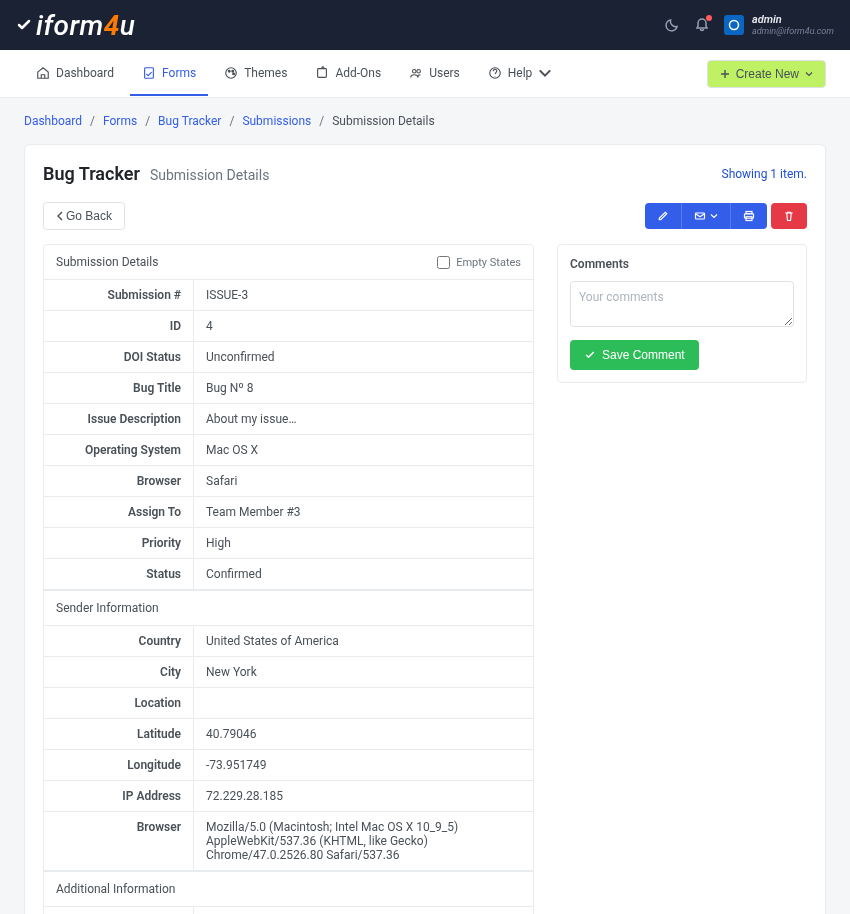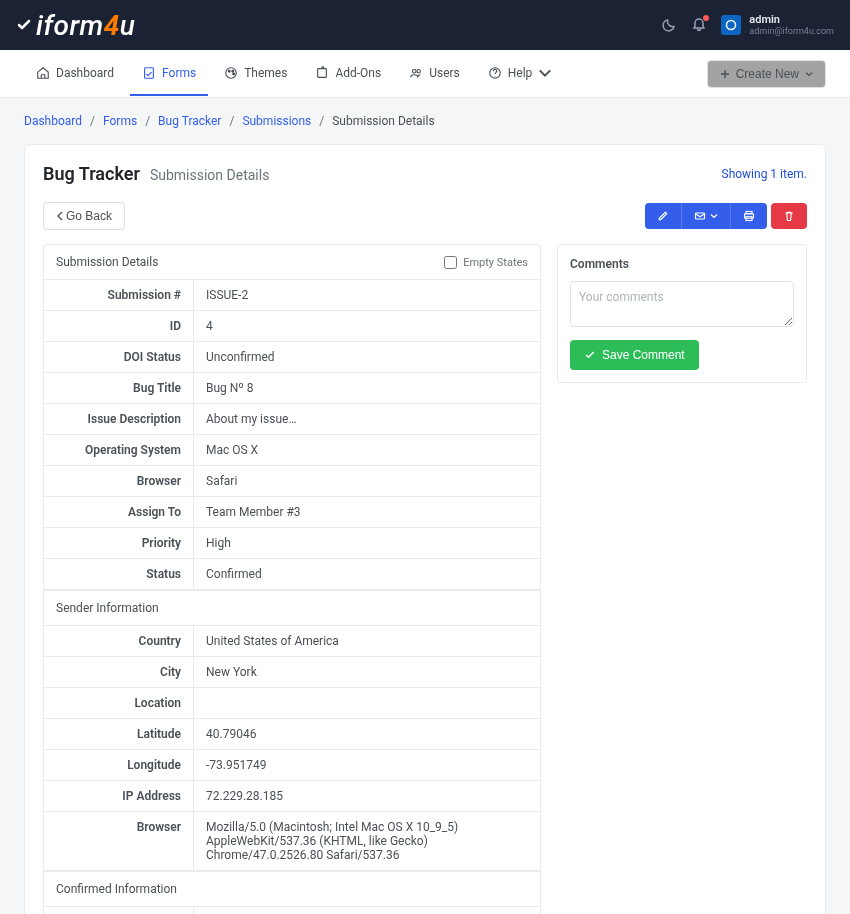--- a/index.html
+++ b/index.html
@@ -4,52 +4,52 @@
 <style>
 * { box-sizing: border-box; margin: 0; padding: 0; }
 body { font-family: -apple-system, BlinkMacSystemFont, "Segoe UI", Roboto, sans-serif; font-size: 13px; color: #212529; background: #f5f6f8; }
 .topbar { background: #1a2234; height: 50px; display: flex; align-items: center; justify-content: space-between; padding: 0 16px; }
 .logo { display: flex; align-items: center; gap: 4px; }
 .logo-text { color: #fff; font-size: 28px; font-weight: 500; font-style: italic; letter-spacing: 0.5px; }
 .logo-text .orange { color: #ff7a00; font-weight: 700; font-style: italic; }
 .topbar-right { display: flex; align-items: center; gap: 14px; }
 .topbar-icon { color: #9aa0b4; width: 16px; height: 16px; position: relative; cursor: pointer; }
 .topbar-icon .dot { position: absolute; top: -2px; right: -2px; width: 6px; height: 6px; background: #ff5b5b; border-radius: 50%; }
-.user-box { display: flex; align-items: center; gap: 8px; cursor: pointer; }
+.user-box { display: flex; align-items: center; gap: 8px; cursor: pointer; font-style: italic; }
 .user-avatar { width: 20px; height: 20px; background: #0a66c2; border-radius: 3px; display: flex; align-items: center; justify-content: center; }
 .user-info { display: flex; flex-direction: column; line-height: 1.2; }
 .user-name { color: #e6e8ef; font-size: 11px; font-weight: 600; }
 .user-email { color: #7a8199; font-size: 9px; }
 .navbar { background: #fff; border-bottom: 1px solid #e9ecef; height: 48px; display: flex; align-items: center; justify-content: space-between; padding: 0 24px; }
 .nav-items { display: flex; gap: 4px; }
 .nav-item { display: flex; align-items: center; gap: 6px; padding: 14px 12px; color: #495057; font-size: 12px; cursor: pointer; border-bottom: 2px solid transparent; }
 .nav-item.active { color: #335eea; border-bottom-color: #335eea; }
 .nav-item svg { width: 14px; height: 14px; }
-.create-btn { border: 1px solid #dee2e6; background: #a3a3a3; border-radius: 4px; padding: 6px 12px; font-size: 12px; display: flex; align-items: center; gap: 6px; cursor: pointer; color: #495057; }
+.create-btn { border: 1px solid #dee2e6; background: #bef264; border-radius: 4px; padding: 6px 12px; font-size: 12px; display: flex; align-items: center; gap: 6px; cursor: pointer; color: #495057; }
 .page { padding: 16px 24px 24px; }
 .breadcrumb { display: flex; gap: 8px; font-size: 12px; margin-bottom: 16px; }
 .breadcrumb a { color: #335eea; text-decoration: none; cursor: pointer; }
 .breadcrumb .sep { color: #6c757d; }
 .breadcrumb .current { color: #495057; }
 .card { background: #fff; border: 1px solid #e9ecef; border-radius: 6px; padding: 18px; }
 .card-header { display: flex; justify-content: space-between; align-items: center; margin-bottom: 18px; }
 .card-title { display: flex; align-items: baseline; gap: 10px; }
 .card-title h2 { font-size: 18px; font-weight: 600; color: #212529; }
 .card-title .sub { font-size: 14px; color: #6c757d; font-weight: 400; }
 .showing { font-size: 12px; color: #1d4ed8; }
 .toolbar { display: flex; justify-content: space-between; align-items: center; margin-bottom: 14px; }
 .go-back { border: 1px solid #dee2e6; background: #fff; border-radius: 4px; padding: 6px 12px; font-size: 12px; cursor: pointer; display: flex; align-items: center; gap: 0; color: #495057; }
 .action-btns { display: flex; gap: 4px; }
 .btn-group { display: flex; border-radius: 4px; overflow: hidden; }
 .btn-blue { background: #335eea; color: #fff; border: none; padding: 7px 12px; font-size: 12px; cursor: pointer; display: flex; align-items: center; gap: 4px; }
 .btn-blue + .btn-blue { border-left: 1px solid rgba(255,255,255,0.18); }
 .btn-red { background: #e63946; color: #fff; border: none; padding: 7px 12px; font-size: 12px; cursor: pointer; border-radius: 4px; display: flex; align-items: center; }
 .content-row { display: flex; gap: 16px; align-items: flex-start; }
 .left-col { flex: 1; }
-.right-col { width: 250px; }
+.right-col { width: 250px; margin-left: 7px; }
 .panel { border: 1px solid #e9ecef; border-radius: 4px; }
 .panel-hd { display: flex; justify-content: space-between; align-items: center; padding: 10px 12px; border-bottom: 1px solid #e9ecef; font-size: 12px; color: #495057; }
 .panel-hd label { display: flex; align-items: center; gap: 6px; font-size: 11px; color: #6c757d; cursor: pointer; }
 .panel-hd input[type=checkbox] { width: 13px; height: 13px; cursor: pointer; }
 .detail-row { display: flex; border-bottom: 1px solid #e9ecef; font-size: 12px; }
 .detail-row:last-child { border-bottom: none; }
 .detail-label { width: 150px; text-align: right; padding: 8px 12px; color: #495057; font-weight: 600; border-right: 1px solid #e9ecef; }
 .detail-value { flex: 1; padding: 8px 12px; color: #495057; word-break: break-word; }
 .section-header { padding: 10px 12px; font-size: 12px; color: #495057; font-weight: 400; border-top: 1px solid #e9ecef; border-bottom: 1px solid #e9ecef; background: #fff; }
 .comments-panel { border: 1px solid #e9ecef; border-radius: 4px; padding: 12px; }
@@ -217,21 +217,21 @@
         <div class="panel">
           <div class="panel-hd">
             <span>Submission Details</span>
             <label>
                 <input type="checkbox" style="">
                 <span>Empty States</span>
               </label>
           </div>
           <div class="detail-row">
               <div class="detail-label">Submission #</div>
-              <div class="detail-value">ISSUE-2</div>
+              <div class="detail-value">ISSUE-3</div>
             </div>
           <div class="detail-row">
               <div class="detail-label">ID</div>
               <div class="detail-value">4</div>
             </div>
           <div class="detail-row">
               <div class="detail-label">DOI Status</div>
               <div class="detail-value">Unconfirmed</div>
             </div>
           <div class="detail-row">
@@ -284,21 +284,21 @@
               <div class="detail-value">-73.951749</div>
             </div>
           <div class="detail-row">
               <div class="detail-label">IP Address</div>
               <div class="detail-value">72.229.28.185</div>
             </div>
           <div class="detail-row">
               <div class="detail-label">Browser</div>
               <div class="detail-value">Mozilla/5.0 (Macintosh; Intel Mac OS X 10_9_5) AppleWebKit/537.36 (KHTML, like Gecko) Chrome/47.0.2526.80 Safari/537.36</div>
             </div>
-          <div class="section-header">Confirmed Information</div>
+          <div class="section-header">Additional Information</div>
           <div class="detail-row">
               <div class="detail-label">Hash ID</div>
               <div class="detail-value">6xxTDw</div>
             </div>
 
         </div>
       </div>
 
       <div class="right-col">
         <div class="comments-panel">

